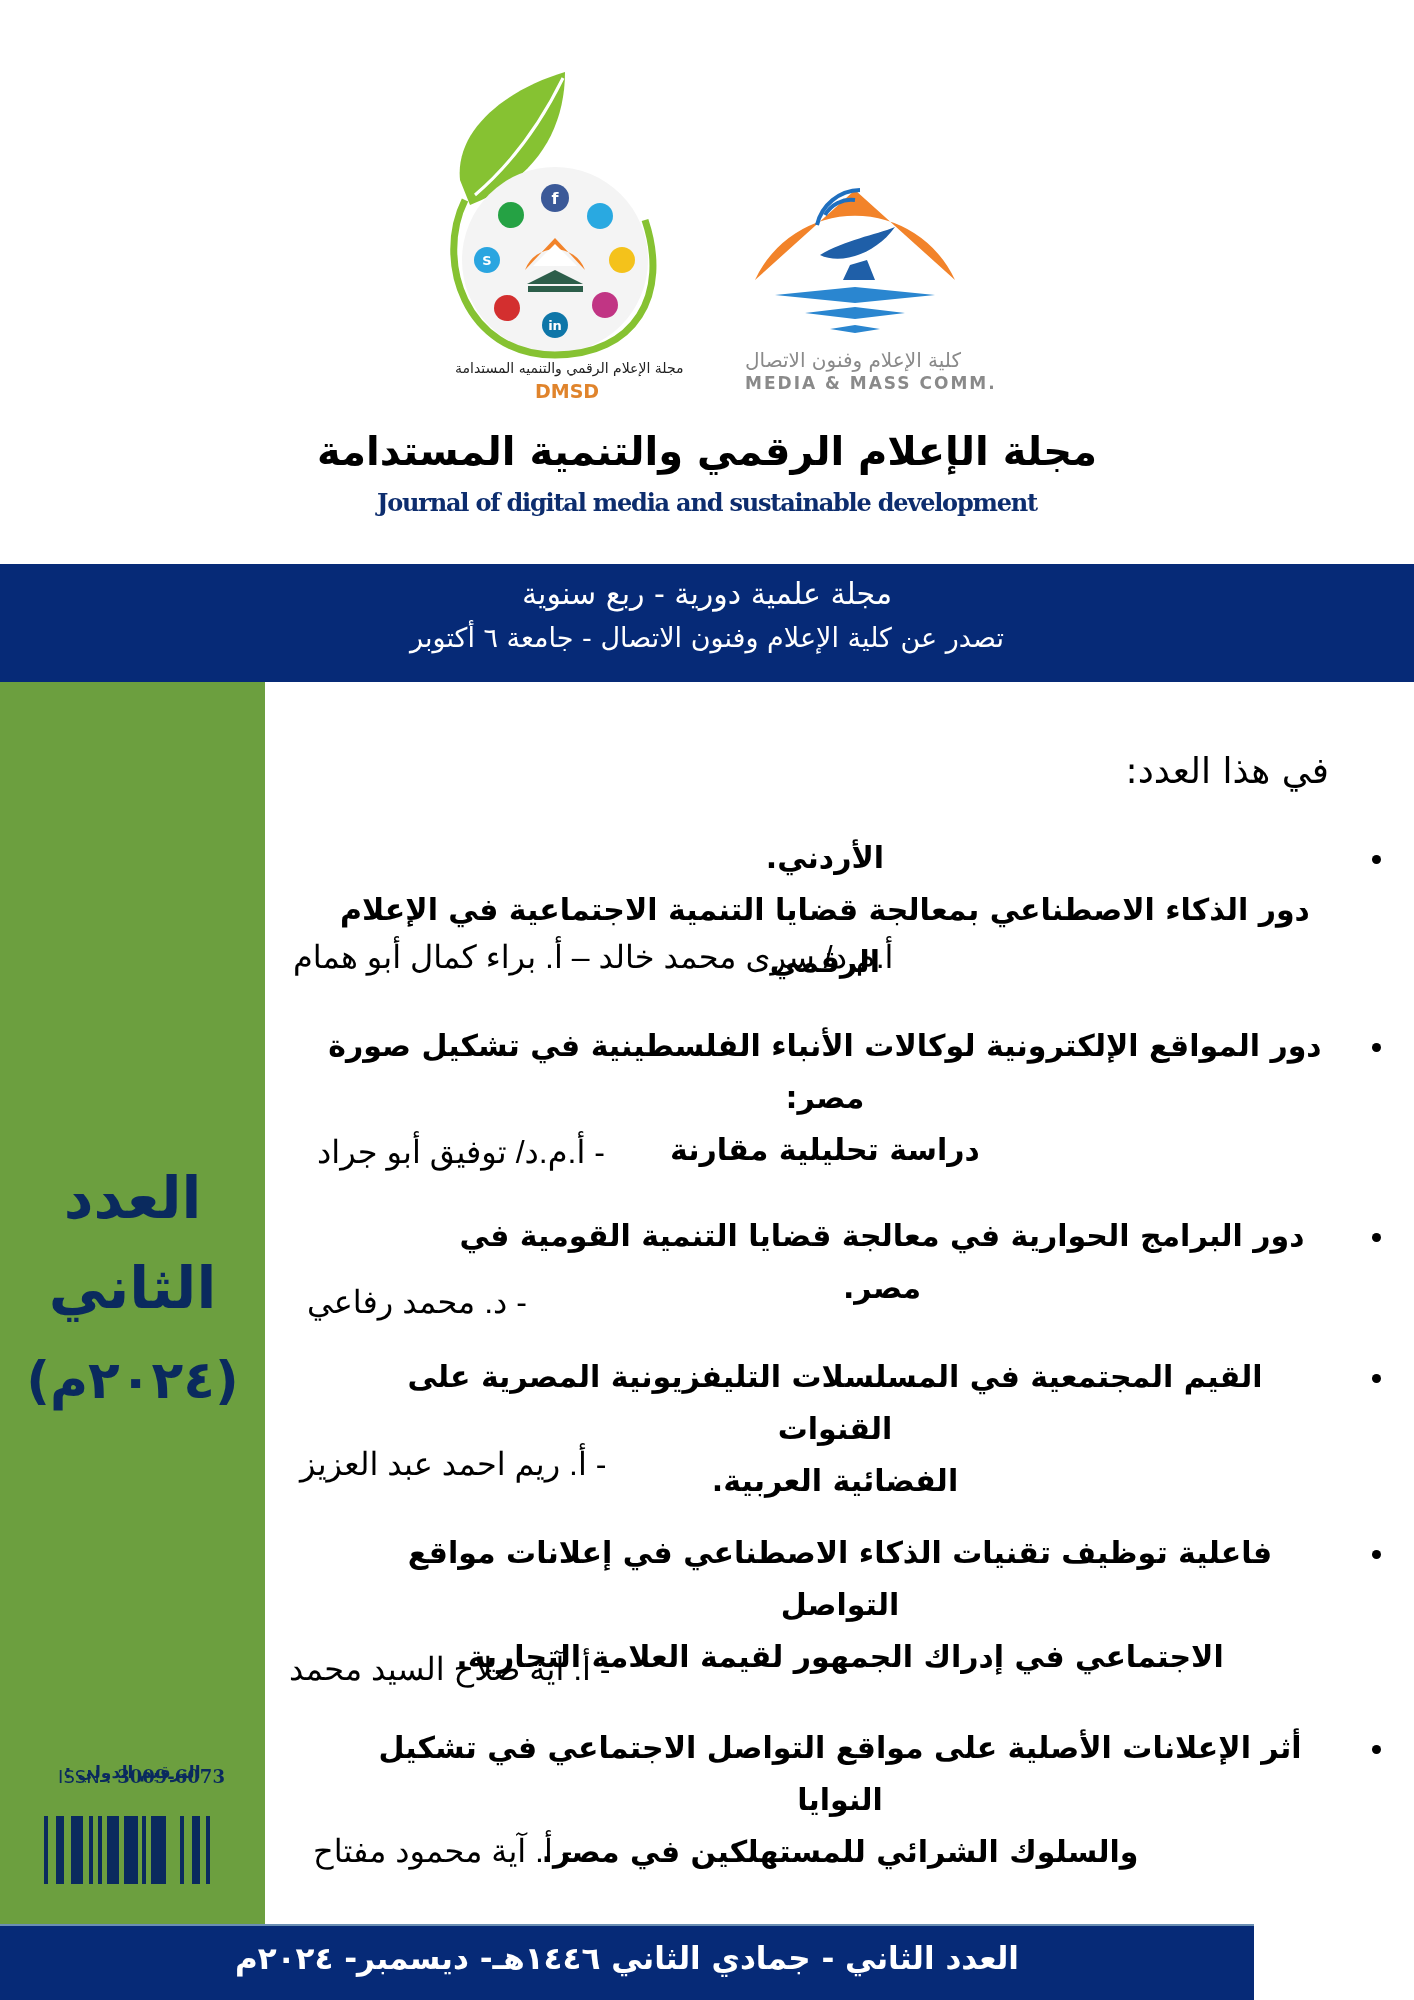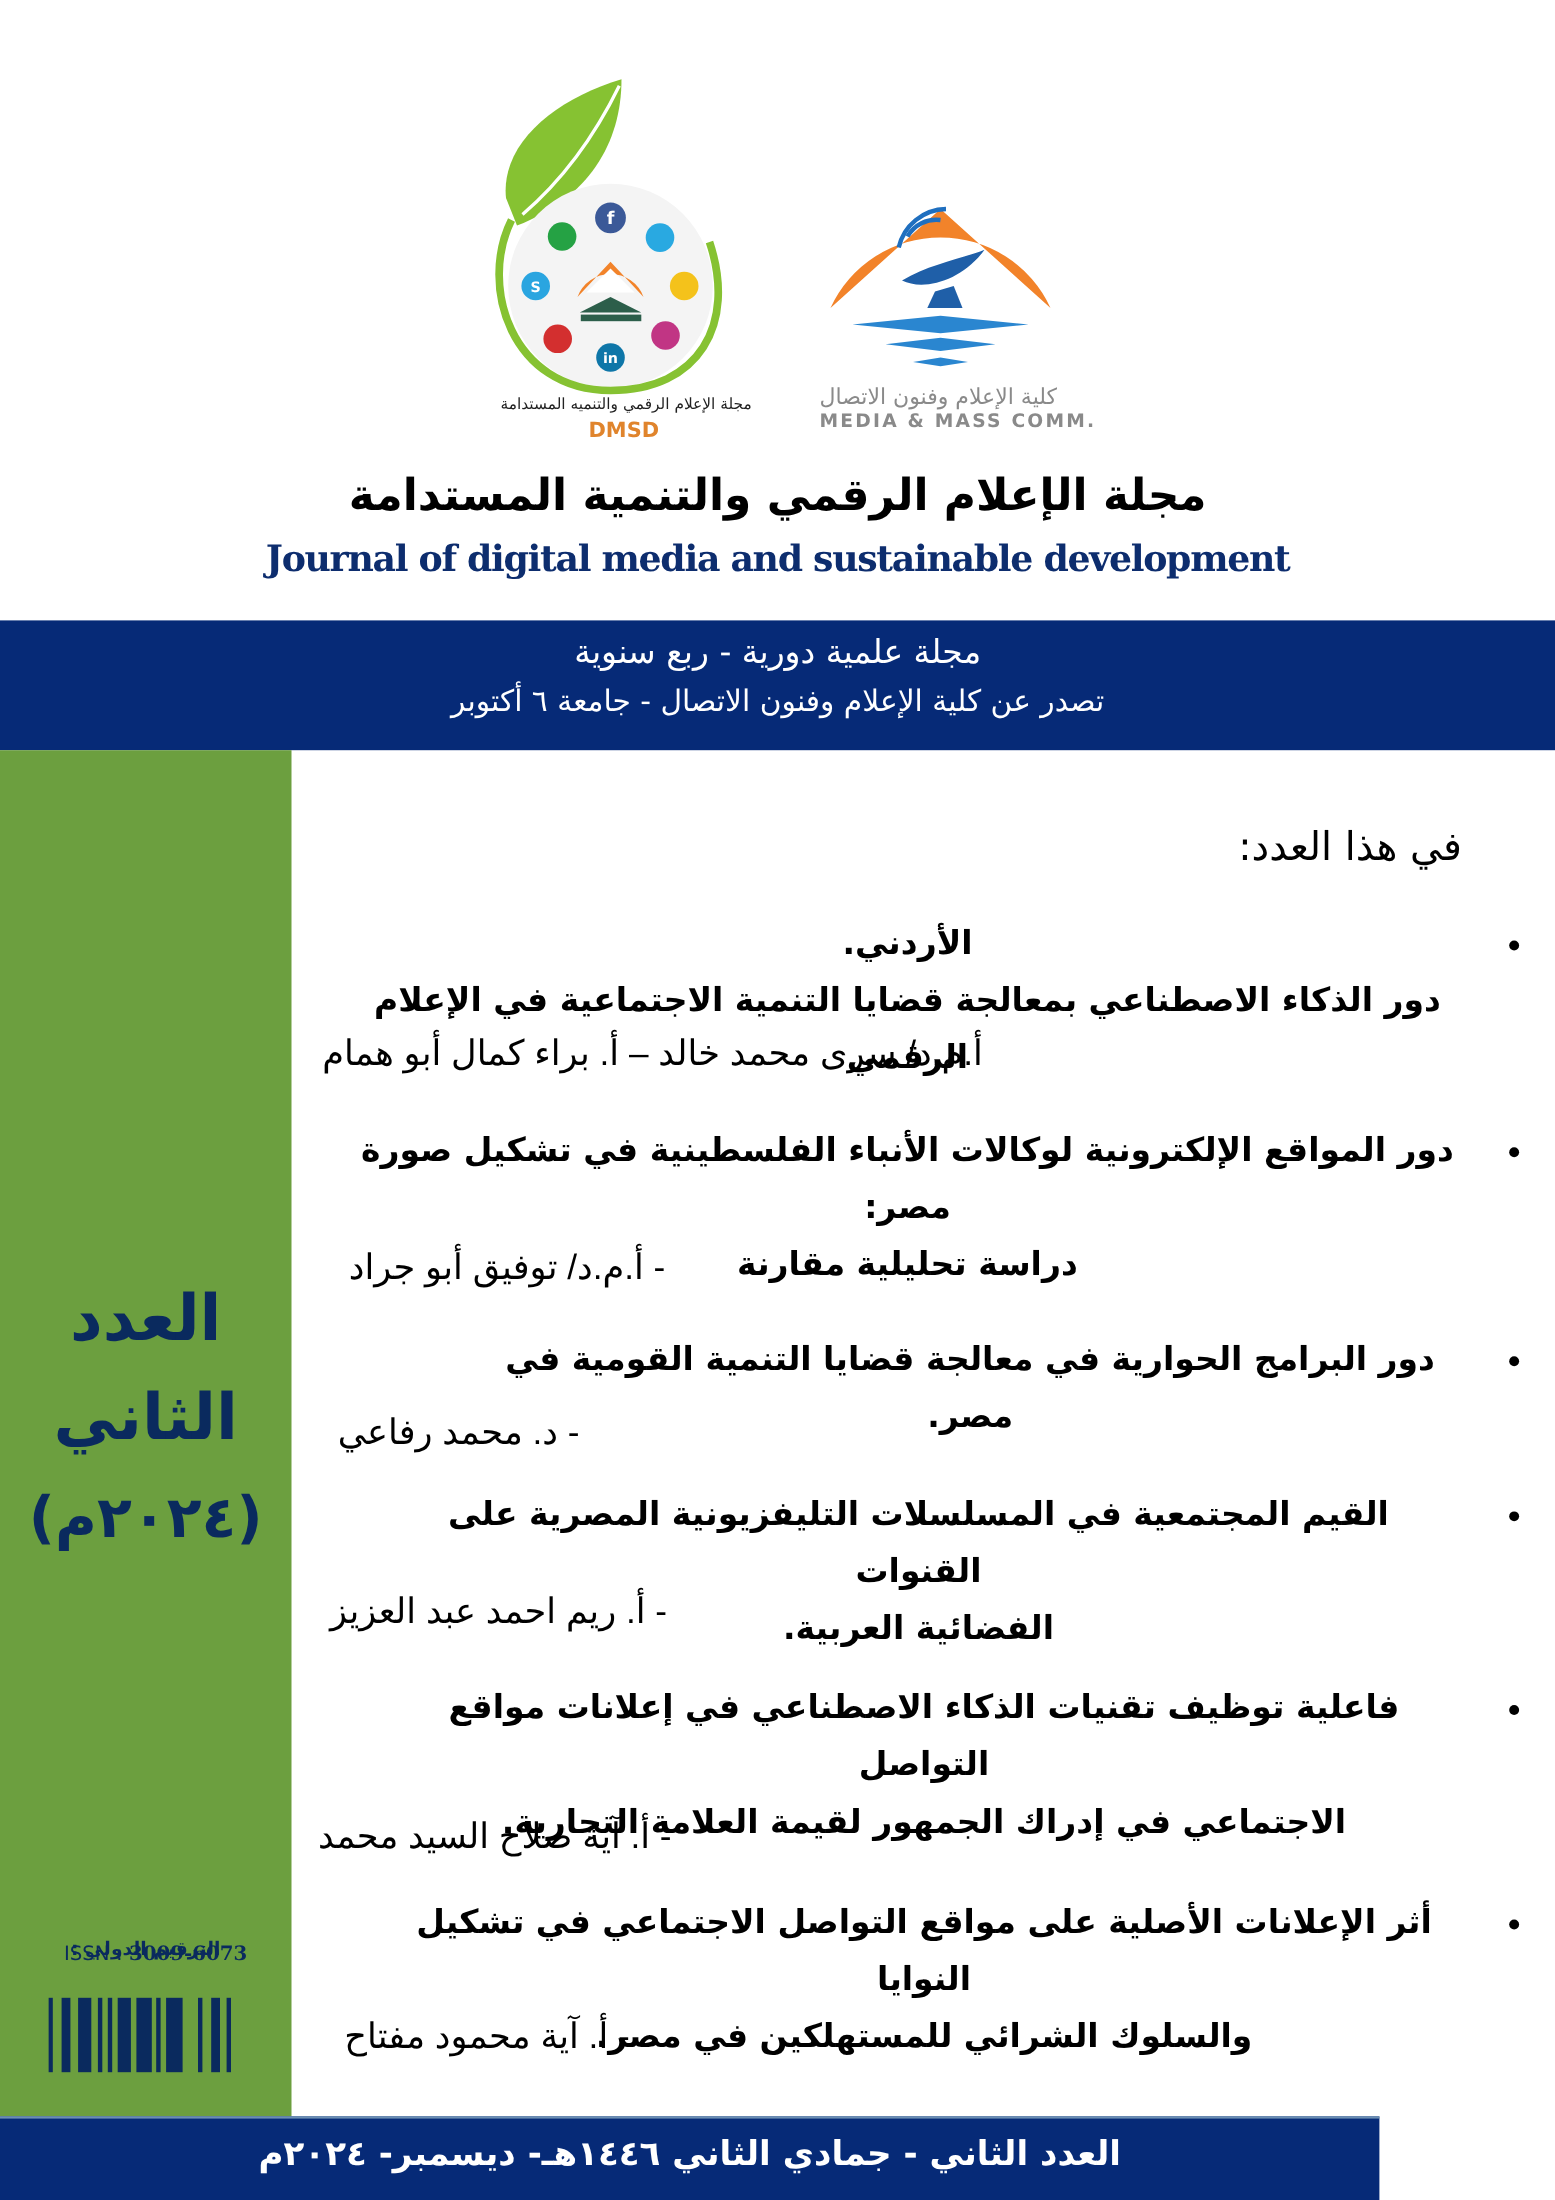--- a/index.html
+++ b/index.html
@@ -16,21 +16,21 @@
   .title-ar {
     position: absolute; left: 0; width: 1414px; top: 428px;
     text-align: center; direction: rtl;
     font-family: "DejaVu Sans", sans-serif; font-weight: bold;
     font-size: 40px; color: #000; letter-spacing: -0.5px;
   }
   .title-en {
     position: absolute; left: 0; width: 1414px; top: 488px;
     text-align: center;
     font-family: "DejaVu Serif", serif; font-weight: bold;
-    font-size: 33px; color: #0d2d6e; letter-spacing: -1.2px;
+    font-size: 24px; color: #0d2d6e; letter-spacing: -1.2px;
   }
 
   
   .band {
     position: absolute; left: 0; top: 564px; width: 1414px; height: 118px;
     background: #062a77; color: #fff; text-align: center; direction: rtl;
   }
   .band-line1 { position: absolute; left: 0; width: 100%; top: 12px; font-size: 30px; }
   .band-line2 { position: absolute; left: 0; width: 100%; top: 58px; font-size: 27px; }
 

